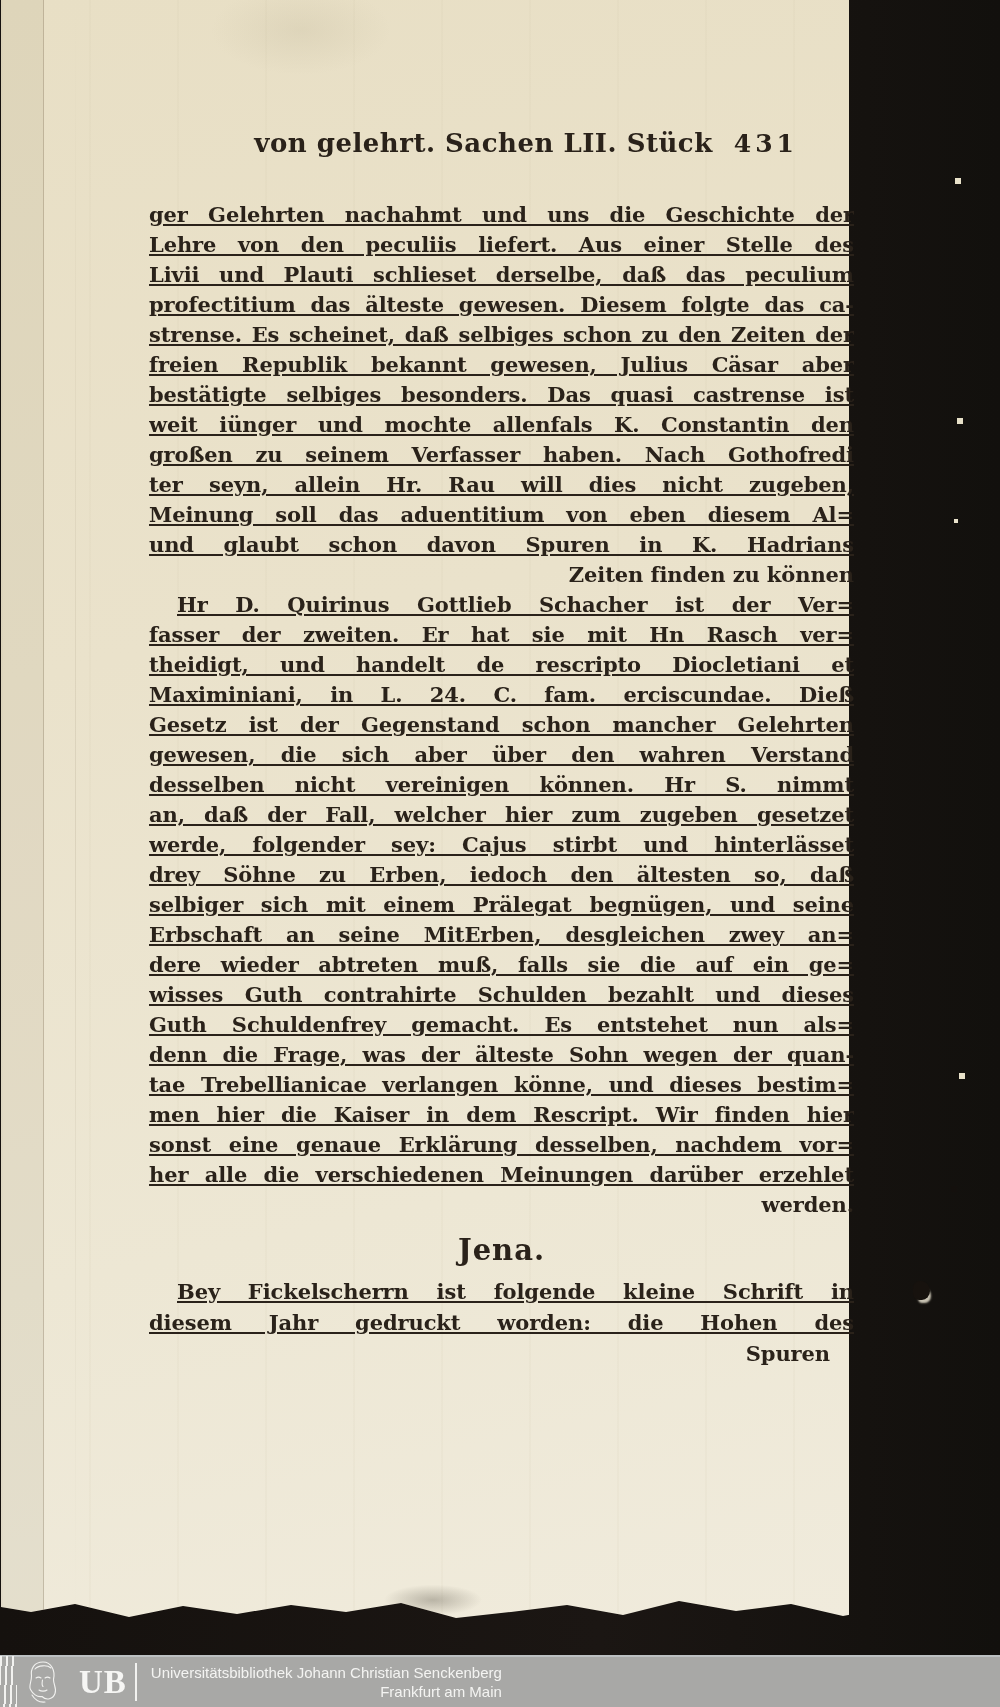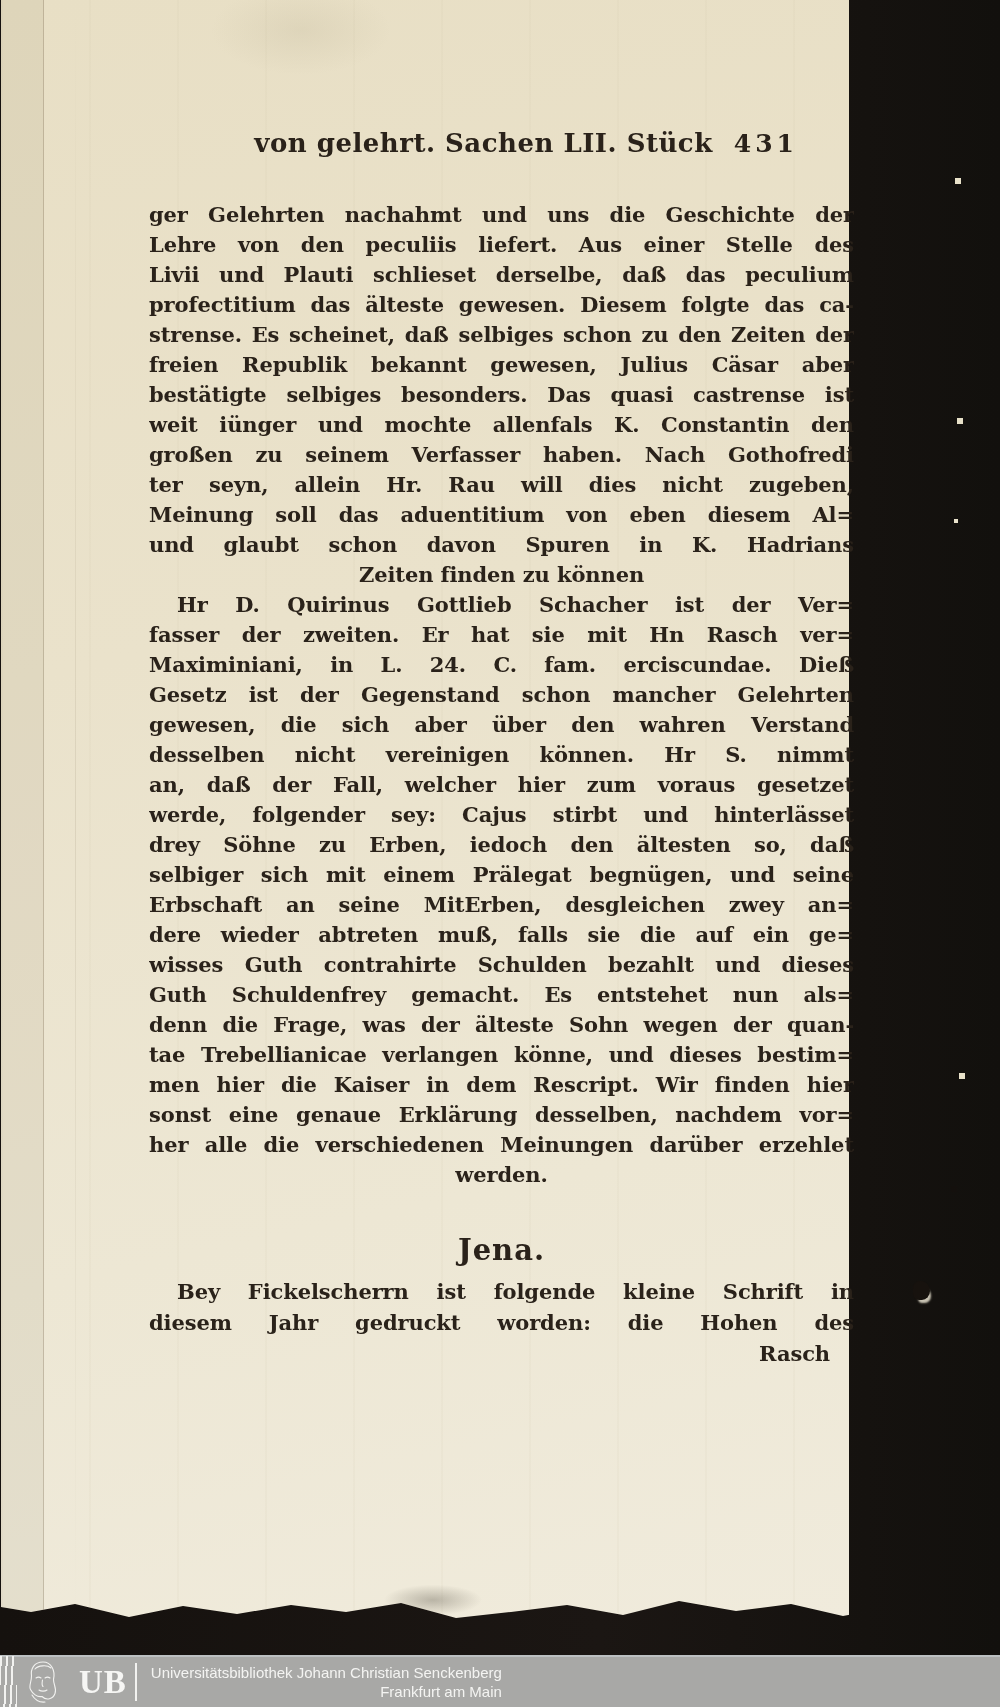--- a/index.html
+++ b/index.html
@@ -29,22 +29,22 @@
     box-shadow:957px 180px 0 2px #e9e2ca, 959px 420px 0 2px #e7e0c8, 955px 520px 0 1px #eae3cc,
                961px 1075px 0 2px #e9e2ca, 953px 1188px 0 2px #14100d;}
   
   .ink{color:#2a221a;}
   #page-header{position:absolute;left:148px;top:128px;width:705px;height:40px;}
   #header-title{display:block;width:100%;box-sizing:border-box;padding-right:36px;
     text-align:center;font-size:26px;font-weight:bold;letter-spacing:.5px;}
   #page-number{position:absolute;right:56px;top:1px;font-size:25px;font-weight:bold;letter-spacing:4px;text-align:center;}
   #body-text{position:absolute;left:148px;top:200px;width:705px;}
   .tline{height:30px;line-height:30px;overflow:hidden;font-size:21px;font-weight:bold;
-    letter-spacing:-.1px;white-space:normal;text-align:center;}
-  .tline.just{text-align:justify;text-align-last:justify;}
+    letter-spacing:-.1px;white-space:normal;text-align:right;}
+  .tline.just{text-align:justify;text-align-last:justify;text-decoration:underline;}
   .tline.ind{text-indent:28px;}
   .tline.right{text-align:right;text-align-last:right;padding-right:24px;box-sizing:border-box;}
   #section-heading{position:absolute;left:148px;top:1226px;width:705px;height:48px;
     text-align:center;font-size:29px;font-weight:bold;letter-spacing:1px;line-height:48px;}
   #closing-text{position:absolute;left:148px;top:1276px;width:705px;}
   #closing-text .tline{height:31px;line-height:31px;}
   
   #footer-bar{position:absolute;left:0;bottom:0;width:1000px;height:52px;background:#a8a8a6;
     border-top:2px solid #bcc0c2;box-sizing:border-box;display:flex;align-items:center;
     font-family:"Liberation Sans", sans-serif;}
@@ -80,46 +80,47 @@
         <div class="tline just">freien Republik bekannt gewesen, Julius Cäsar aber</div>
         <div class="tline just">bestätigte selbiges besonders. Das quasi castrense ist</div>
         <div class="tline just">weit iünger und mochte allenfals K. Constantin den</div>
         <div class="tline just">großen zu seinem Verfasser haben. Nach Gothofredi</div>
         <div class="tline just">ter seyn, allein Hr. Rau will dies nicht zugeben,</div>
         <div class="tline just">Meinung soll das aduentitium von eben diesem Al=</div>
         <div class="tline just">und glaubt schon davon Spuren in K. Hadrians</div>
         <div class="tline">Zeiten finden zu können</div>
         <div class="tline just ind">Hr D. Quirinus Gottlieb Schacher ist der Ver=</div>
         <div class="tline just">fasser der zweiten. Er hat sie mit Hn Rasch ver=</div>
+        <div class="tline just">theidigt, und handelt de rescripto Diocletiani et</div>
         <div class="tline just">Maximiniani, in L. 24. C. fam. erciscundae. Dieß</div>
         <div class="tline just">Gesetz ist der Gegenstand schon mancher Gelehrten</div>
         <div class="tline just">gewesen, die sich aber über den wahren Verstand</div>
         <div class="tline just">desselben nicht vereinigen können. Hr S. nimmt</div>
-        <div class="tline just">an, daß der Fall, welcher hier zum voraus gesetzet</div>
+        <div class="tline just">an, daß der Fall, welcher hier zum zugeben gesetzet</div>
         <div class="tline just">werde, folgender sey: Cajus stirbt und hinterlässet</div>
         <div class="tline just">drey Söhne zu Erben, iedoch den ältesten so, daß</div>
         <div class="tline just">selbiger sich mit einem Prälegat begnügen, und seine</div>
         <div class="tline just">Erbschaft an seine MitErben, desgleichen zwey an=</div>
         <div class="tline just">dere wieder abtreten muß, falls sie die auf ein ge=</div>
         <div class="tline just">wisses Guth contrahirte Schulden bezahlt und dieses</div>
         <div class="tline just">Guth Schuldenfrey gemacht. Es entstehet nun als=</div>
         <div class="tline just">denn die Frage, was der älteste Sohn wegen der quan-</div>
         <div class="tline just">tae Trebellianicae verlangen könne, und dieses bestim=</div>
         <div class="tline just">men hier die Kaiser in dem Rescript. Wir finden hier</div>
         <div class="tline just">sonst eine genaue Erklärung desselben, nachdem vor=</div>
         <div class="tline just">her alle die verschiedenen Meinungen darüber erzehlet</div>
         <div class="tline">werden.</div>
       </div>
 
     <div id="section-heading">Jena.</div>
 
     <div id="closing-text">
         <div class="tline just ind">Bey Fickelscherrn ist folgende kleine Schrift in</div>
         <div class="tline just">diesem Jahr gedruckt worden: die Hohen des</div>
-        <div class="tline right">Rasch</div>
+        <div class="tline right">Spuren</div>
       </div>
   </div>
 
   <div id="paper-hole"></div>
   <div id="edge-fibers"></div>
 
   <div id="footer-bar">
     <div id="book-spines"></div>
     <svg id="goethe-portrait" viewBox="0 0 40 46" fill="none" stroke="#f2f2f0" stroke-width="1.1" stroke-linecap="round">
       <path d="M20 3 C11 3 7.5 10 8.5 17 C8.5 23 5.5 27 7.5 30.5 C9.5 34.5 14 38.5 19 37.5 C23.5 42 30 40 32 34.5 C34 29.5 30.5 26 30.5 20.5 C32.5 12 28.5 3 20 3 Z"></path>

